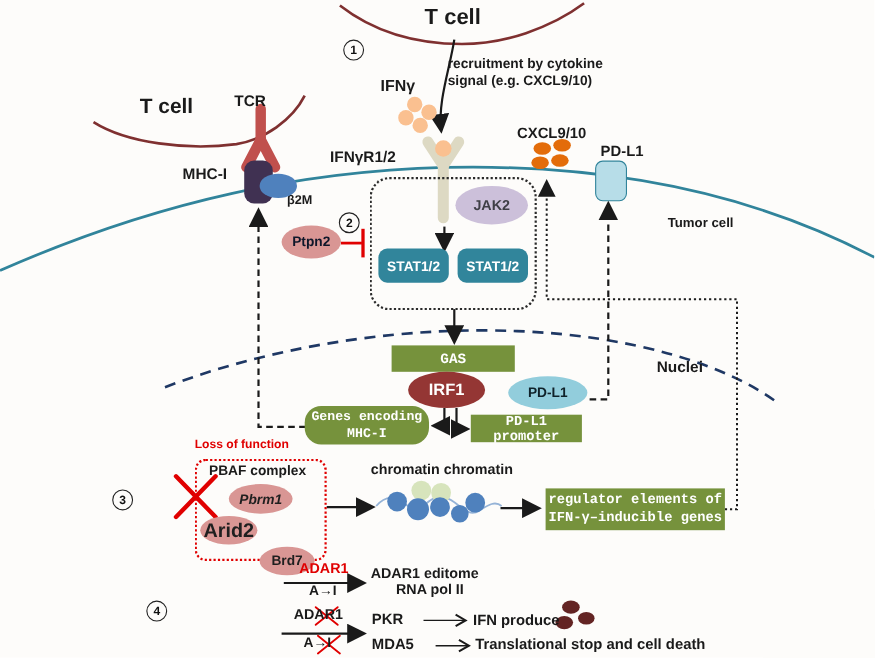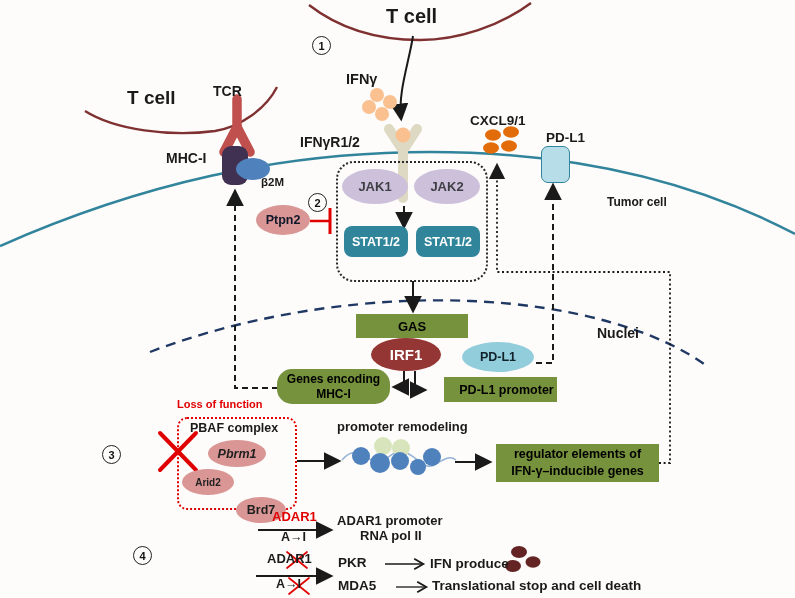--- a/index.html
+++ b/index.html
@@ -1,23 +1,23 @@
 <!DOCTYPE html>
 <html style="--green: #76923C; --stat: #31859B; --jak: #CCC0DA; --irf1: #943634; --pink: #D99694; --lightblue: #92CDDC; --cylblue: #B7DDE8; --mhc: #403152; --b2m: #4F81BD; --tcr: #C0504D; --receptor: #DDD9C3; --membrane: #31849B; --nuclei: #1F3864; --tcellArc: #7F3030; --red: #e00000; --ifngDot: #FAC090; --cxclDot: #E36C0A; --darkDot: #632423; --chromBlue: #4F81BD; --chromGreen: #D7E4BC; --dsrna: #FAC090;"><head>
 <meta charset="utf-8">
 <style>
   html,body{margin:0;padding:0;background:#fff;}
   .canvas{position:relative;width:795px;height:598px;background:#fdfcfa;
           font-family:"Liberation Sans","DejaVu Sans",sans-serif;overflow:hidden;}
   svg.underlay{position:absolute;left:0;top:0;z-index:0;}
   .lbl{position:absolute;font-weight:bold;color:#1a1a1a;white-space:nowrap;z-index:2;}
   .red{color:var(--red,#e00000);}
-  .box{position:absolute;background:var(--green,#76923C);color:#000000;font-weight:bold;
+  .box{position:absolute;background:var(--green,#76923C);color:#ffffff;font-weight:bold;
        display:flex;flex-direction:column;align-items:center;justify-content:center;
-       text-align:center;z-index:2;}
+       text-align:center;z-index:2;font-family:Liberation Mono, monospace;}
   .ell{position:absolute;border-radius:50%;display:flex;align-items:center;justify-content:center;
        font-weight:bold;z-index:2;}
   .statbox{position:absolute;background:var(--stat,#31859B);color:#fff;font-weight:bold;
        border-radius:8px;display:flex;align-items:center;justify-content:center;z-index:2;}
   .step{position:absolute;width:17px;height:17px;border:1.5px solid #222;border-radius:50%;
        display:flex;align-items:center;justify-content:center;font-size:11px;font-weight:bold;
        color:#111;z-index:3;background:transparent;}
   .cyl{position:absolute;z-index:2;}
   .dotted-frame{position:absolute;z-index:1;}
   
@@ -141,74 +141,77 @@
         <ellipse cx="533" cy="562" rx="7.5" ry="5.7"></ellipse>
       <ellipse cx="513" cy="566" rx="8" ry="6"></ellipse>
     </g>
   </svg>
 
   <div class="lbl" style="left:386px;top:5px;font-size:20px;">T cell</div>
   <div class="lbl" style="left:127px;top:87px;font-size:19px;">T cell</div>
   <div class="step" style="left:312px;top:36px;">
       <span>1</span>
     </div>
+  <div class="lbl" style="left:407px;top:51px;font-size:12.5px;line-height:15px;">
+    <span>recruitment by cytokine</span><br>
+    <span>signal (e.g. CXCL9/10)</span>
+  </div>
   <div class="lbl" style="left:346px;top:71px;font-size:14.5px;">IFNγ</div>
   <div class="lbl" style="left:213px;top:83px;font-size:14px;">TCR</div>
   <div class="lbl" style="left:166px;top:150px;font-size:14px;">MHC-I</div>
   <div class="lbl" style="left:261px;top:176px;font-size:11.5px;">β2M</div>
   <div class="lbl" style="left:300px;top:134px;font-size:14px;">IFNγR1/2</div>
-  <div class="lbl" style="left:470px;top:113px;font-size:13.5px;">CXCL9/1</div>
+  <div class="lbl" style="left:470px;top:113px;font-size:13.5px;">CXCL9/10</div>
   <div class="lbl" style="left:546px;top:130px;font-size:13.5px;">PD-L1</div>
   <div class="lbl" style="left:607px;top:195px;font-size:12px;">Tumor cell</div>
   <div class="lbl" style="left:597px;top:325px;font-size:14px;">Nuclei</div>
 
   <div class="cyl" style="left:222px;top:146px;width:26px;height:39px;background:var(--mhc,#403152);border-radius:9px;"></div>
   <div class="ell" style="left:236px;top:158px;width:34px;height:22px;background:var(--b2m,#4F81BD);"></div>
   <div class="cyl" style="left:541px;top:146px;width:27px;height:35px;background:var(--cylblue,#B7DDE8);border:1.5px solid var(--membrane,#31849B);border-radius:7px;"></div>
 
   <div class="dotted-frame" style="left:336px;top:161px;width:148px;height:117px;border:2px dotted #2a2a2a;border-radius:18px;"></div>
-  <div class="ell" style="left:342px;top:169px;width:66px;height:35px;background:var(--jak,#CCC0DA);font-size:13px;color:#3f3f46;">JAK1</div>
   <div class="ell" style="left:414px;top:169px;width:66px;height:35px;background:var(--jak,#CCC0DA);font-size:13px;color:#3f3f46;">JAK2</div>
   <div class="statbox" style="left:344px;top:226px;width:64px;height:31px;font-size:12.5px;">STAT1/2</div>
   <div class="statbox" style="left:416px;top:226px;width:64px;height:31px;font-size:12.5px;">STAT1/2</div>
   <div class="ell" style="left:256px;top:205px;width:54px;height:30px;background:var(--pink,#D99694);font-size:12.5px;color:#0f172a;">Ptpn2</div>
   <div class="step" style="left:308px;top:193px;">
       <span>2</span>
     </div>
 
   <div class="box" style="left:356px;top:314px;width:112px;height:24px;font-size:13px;">GAS</div>
   <div class="ell" style="left:371px;top:338px;width:70px;height:33px;background:var(--irf1,#943634);color:#fff;font-size:15px;">IRF1</div>
   <div class="ell" style="left:462px;top:342px;width:72px;height:30px;background:var(--lightblue,#92CDDC);font-size:12.5px;color:#10222a;">PD-L1</div>
   <div class="box" style="left:277px;top:369px;width:113px;height:35px;font-size:12px;line-height:15px;border-radius:15px;">
     <span>Genes encoding</span>
     <span>MHC-I</span>
   </div>
-  <div class="box" style="left:444px;top:377px;width:101px;height:25px;font-size:12.5px;padding-left:12px;">PD-L1 promoter</div>
+  <div class="box" style="left:428px;top:377px;width:101px;height:25px;font-size:12.5px;">PD-L1 promoter</div>
 
   <div class="lbl red" style="left:177px;top:398px;font-size:11px;">Loss of function</div>
   <div class="dotted-frame" style="left:177px;top:417px;width:116px;height:89px;border:2.5px dotted var(--red,#e00000);border-radius:10px;"></div>
   <div class="lbl" style="left:190px;top:421px;font-size:12.5px;">PBAF complex</div>
   <div class="ell" style="left:208px;top:440px;width:58px;height:27px;background:var(--pink,#D99694);font-size:12.5px;color:#1f1f1f;font-style:italic;">Pbrm1</div>
-  <div class="ell" style="left:182px;top:469px;width:52px;height:26px;background:var(--pink,#D99694);font-size:10px;color:#1f1f1f;">Arid2</div>
+  <div class="ell" style="left:182px;top:469px;width:52px;height:26px;background:var(--pink,#D99694);font-size:18px;color:#1f1f1f;">Arid2</div>
   <div class="ell" style="left:236px;top:469px;width:50px;height:26px;background:var(--pink,#D99694);font-size:12.5px;color:#1f1f1f;margin-top:28px;">Brd7</div>
   <div class="step" style="left:102px;top:445px;">
       <span>3</span>
     </div>
-  <div class="lbl" style="left:337px;top:419px;font-size:13px;">promoter remodeling</div>
+  <div class="lbl" style="left:337px;top:419px;font-size:13px;">chromatin chromatin</div>
   <div class="box" style="left:496px;top:444px;width:163px;height:38px;font-size:12.5px;line-height:17px;">
     <span>regulator elements of</span>
     <span>IFN-γ–inducible genes</span>
   </div>
 
   <div class="step" style="left:133px;top:546px;">
       <span>4</span>
     </div>
   <div class="lbl red" style="left:272px;top:509px;font-size:13px;">ADAR1</div>
   <div class="lbl" style="left:281px;top:530px;font-size:12.5px;">A→I</div>
-  <div class="lbl" style="left:337px;top:513px;font-size:13px;">ADAR1 promoter</div>
+  <div class="lbl" style="left:337px;top:513px;font-size:13px;">ADAR1 editome</div>
   <div class="lbl" style="left:360px;top:528px;font-size:13px;">RNA pol II</div>
   <div class="lbl" style="left:267px;top:551px;font-size:13px;">ADAR1</div>
   <div class="lbl" style="left:276px;top:577px;font-size:12.5px;">A→I</div>
   <div class="lbl" style="left:338px;top:555px;font-size:13.5px;">PKR</div>
   <div class="lbl" style="left:430px;top:556px;font-size:13.5px;">IFN produce</div>
   <div class="lbl" style="left:338px;top:578px;font-size:13.5px;">MDA5</div>
   <div class="lbl" style="left:432px;top:578px;font-size:13.5px;">Translational stop and cell death</div>
 
 </div>
 

